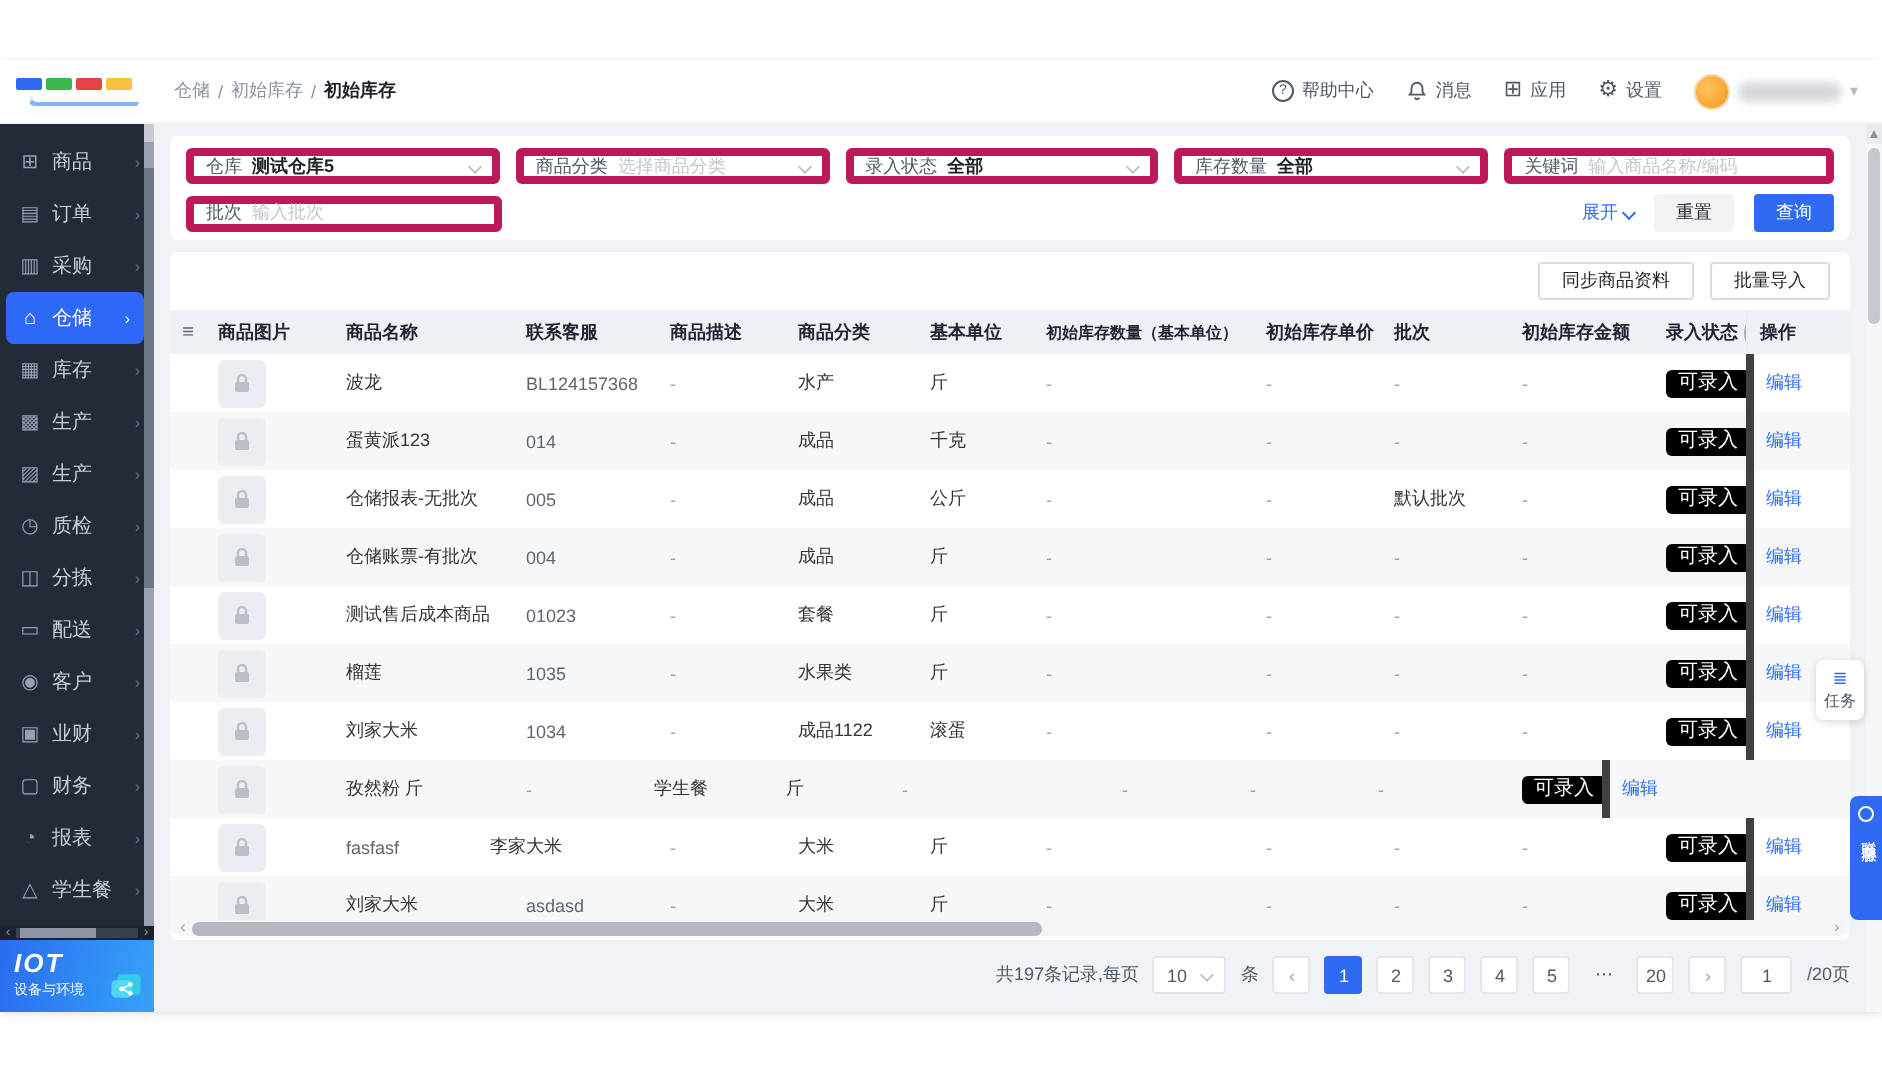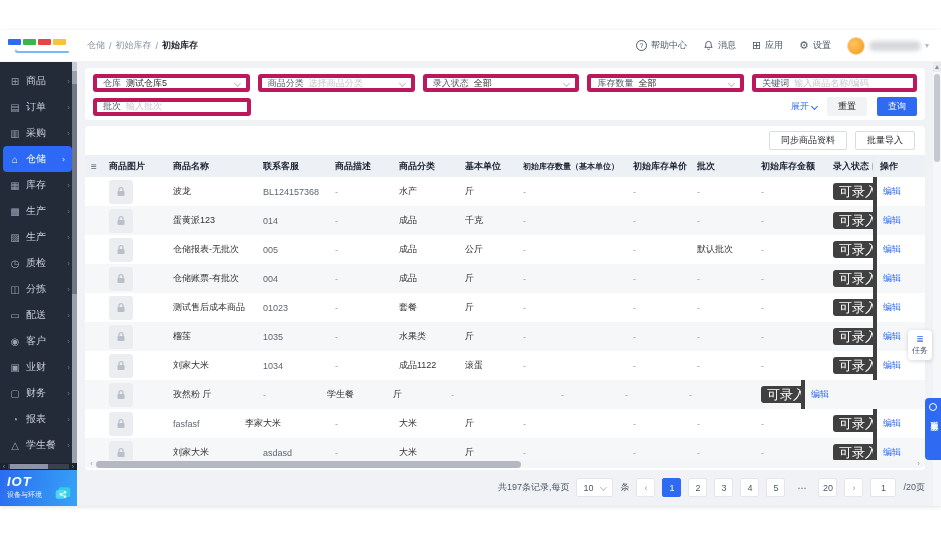--- a/index.html
+++ b/index.html
@@ -39,21 +39,21 @@
   .iot-title{font-weight:bold;font-size:13px;font-style:italic;letter-spacing:1px}
   .iot-sub{font-size:7px;opacity:.95;margin-top:1px}
   .iot-ico{position:absolute;right:5px;bottom:5px}
   
   .main{position:absolute;left:77px;top:32px;right:0;bottom:0;background:#f0f2f5}
   .filter-card{position:absolute;left:8px;right:16px;top:6px;height:52px;background:#fff;border-radius:4px;padding:6px 8px}
   .frow{display:flex;gap:8px;align-items:center}
   .frow + .frow{margin-top:5px}
   .fbox{height:18px;border:4px solid #be185d;border-radius:3px;display:flex;align-items:center;padding:0 6px;width:158px;background:#fff;cursor:pointer}
   .fbox .fl{color:#4e5969;margin-right:5px;white-space:nowrap}
-  .fbox .fv{font-weight:normal;color:#1f2329;white-space:nowrap}
+  .fbox .fv{font-weight:bold;color:#1f2329;white-space:nowrap}
   .fbox .ph{color:#c3c7cf;white-space:nowrap}
   .chev{width:5px;height:5px;border-right:1px solid #c0c4cc;border-bottom:1px solid #c0c4cc;transform:rotate(45deg);margin-left:auto;flex:none}
   .fbox.kw{width:166px}
   .factions{margin-left:auto;display:flex;align-items:center;gap:10px}
   .expand{color:#2e6bf2;cursor:pointer;display:flex;align-items:center;gap:3px}
   .expand .chev{border-color:#2e6bf2;margin-left:0}
   .btn{height:19px;border-radius:2px;padding:0 11px;display:inline-flex;align-items:center;cursor:pointer;white-space:nowrap}
   .btn-reset{background:#f2f3f5;color:#1f2329}
   .btn-primary{background:#2e6bf2;color:#fff}
   .btn-outline{background:#fff;border:1px solid #d9dce3;color:#1f2329}
@@ -66,21 +66,21 @@
   .tr.zebra{background:#f6f7f9}
   .td{padding-left:6px;white-space:nowrap;overflow:hidden;display:flex;align-items:center;height:100%}
   .c0{width:18px;justify-content:center;padding-left:0;color:#5b6472;font-size:10px}
   .c1{width:64px}.c2{width:90px}.c3{width:72px}.c4{width:64px}.c5{width:66px}.c6{width:58px}
   .c7{width:110px}.c8{width:64px}.c9{width:64px}.c10{width:72px}.c11{width:46px}
   .c12{width:36px;border-left:1px solid #ebedf2}
   .tr:not(.head) .c12{border-left:4px solid #404040}
   .dash{color:#9aa0aa}
   .muted{color:#5f6672}
   .img-ph{width:24px;height:24px;background:#ebedf0;border-radius:3px;display:flex;align-items:center;justify-content:center}
-  .badge{background:#404040;color:#fff;font-size:13px;border-radius:3px;padding:2px 6px;line-height:1}
+  .badge{background:#000000;color:#fff;font-size:10px;border-radius:3px;padding:2px 6px;line-height:1}
   .link{color:#2e6bf2;cursor:pointer}
   .info-i{width:9px;height:9px;border:1px solid #aeb4bf;border-radius:50%;display:inline-flex;align-items:center;justify-content:center;font-size:6px;color:#8a919f;margin-left:3px;font-weight:normal}
   .tbl-hscroll{position:absolute;left:2px;right:2px;bottom:2px;height:8px;display:flex;align-items:center;background:#f4f5f7;border-radius:4px}
   .tbl-hscroll .arr{color:#9aa0aa;font-size:8px;width:9px;text-align:center;line-height:8px}
   .tbl-hscroll .track{flex:1;height:7px;position:relative}
   .tbl-hscroll .hthumb{position:absolute;left:0;top:0;height:7px;width:52%;background:#b4b8c0;border-radius:4px}
   
   .pagination{position:absolute;right:16px;bottom:9px;display:flex;align-items:center;gap:7px;color:#4e5969}
   .psel{border:1px solid #e2e5ec;border-radius:2px;background:#fff;height:19px;display:flex;align-items:center;gap:8px;padding:0 6px;cursor:pointer}
   .pg{min-width:19px;height:19px;border:1px solid #e5e6eb;background:#fff;border-radius:2px;display:inline-flex;align-items:center;justify-content:center;cursor:pointer;color:#4e5969;padding:0 3px}

